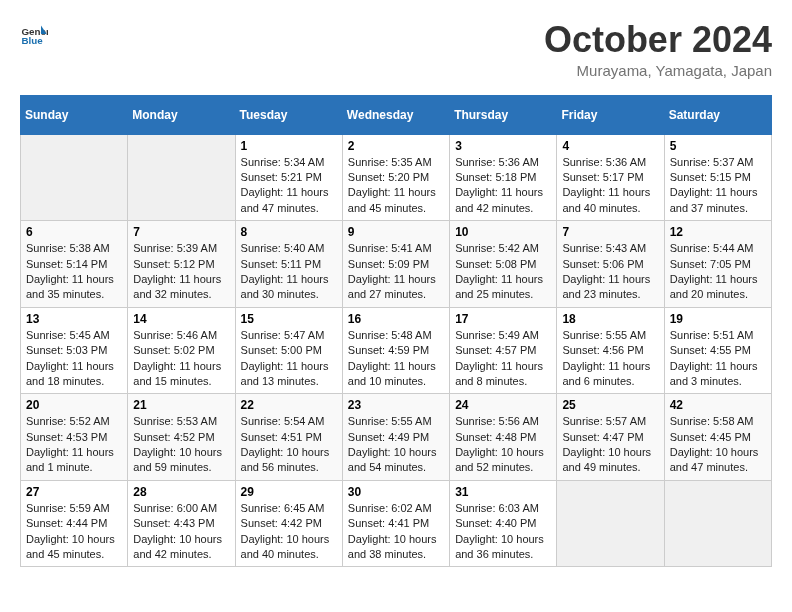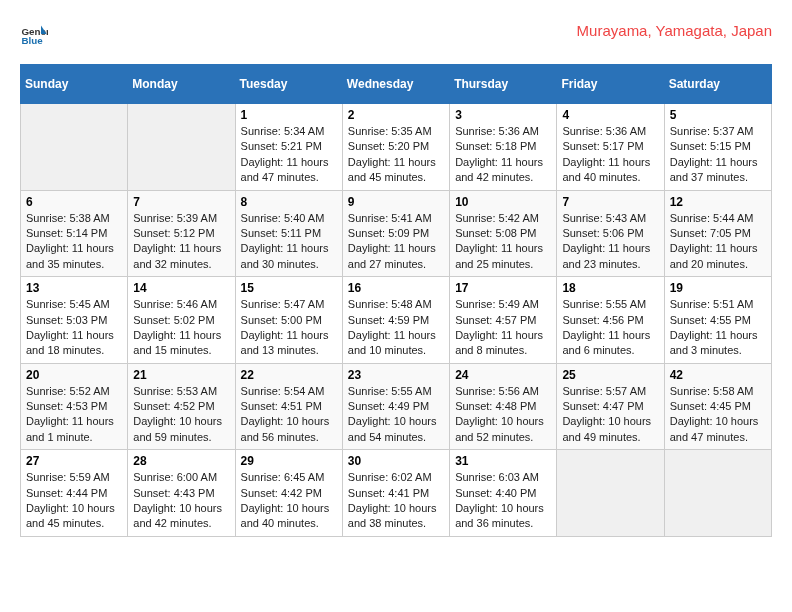--- a/index.html
+++ b/index.html
@@ -29,21 +29,21 @@
       text-align: right;
     }
     .month-title {
       font-size: 36px;
       font-weight: bold;
       color: #333;
       line-height: 1.1;
     }
     .subtitle {
       font-size: 15px;
-      color: #ef4444;
+      color: #737373;
       margin-top: 2px;
     }
     table {
       width: 100%;
       border-collapse: collapse;
       font-size: 11px;
     }
     thead tr th {
       background-color: #2a72b8;
       color: #fff;
@@ -83,20 +83,21 @@
 
 <div class="header">
   <div class="logo">
     <svg class="logo-icon" viewBox="0 0 40 40">
       <text x="2" y="22" font-size="14" font-weight="bold" fill="#333">General</text>
       <text x="2" y="34" font-size="14" font-weight="bold" fill="#1a6faf">Blue</text>
       <polygon points="30,8 38,20 30,20" fill="#1a6faf"></polygon>
     </svg>
   </div>
   <div class="title-block">
+    <div class="month-title">October 2024</div>
     <div class="subtitle">Murayama, Yamagata, Japan</div>
   </div>
 </div>
 
 <table>
   <thead>
     <tr>
       <th>Sunday</th>
       <th>Monday</th>
       <th>Tuesday</th>

